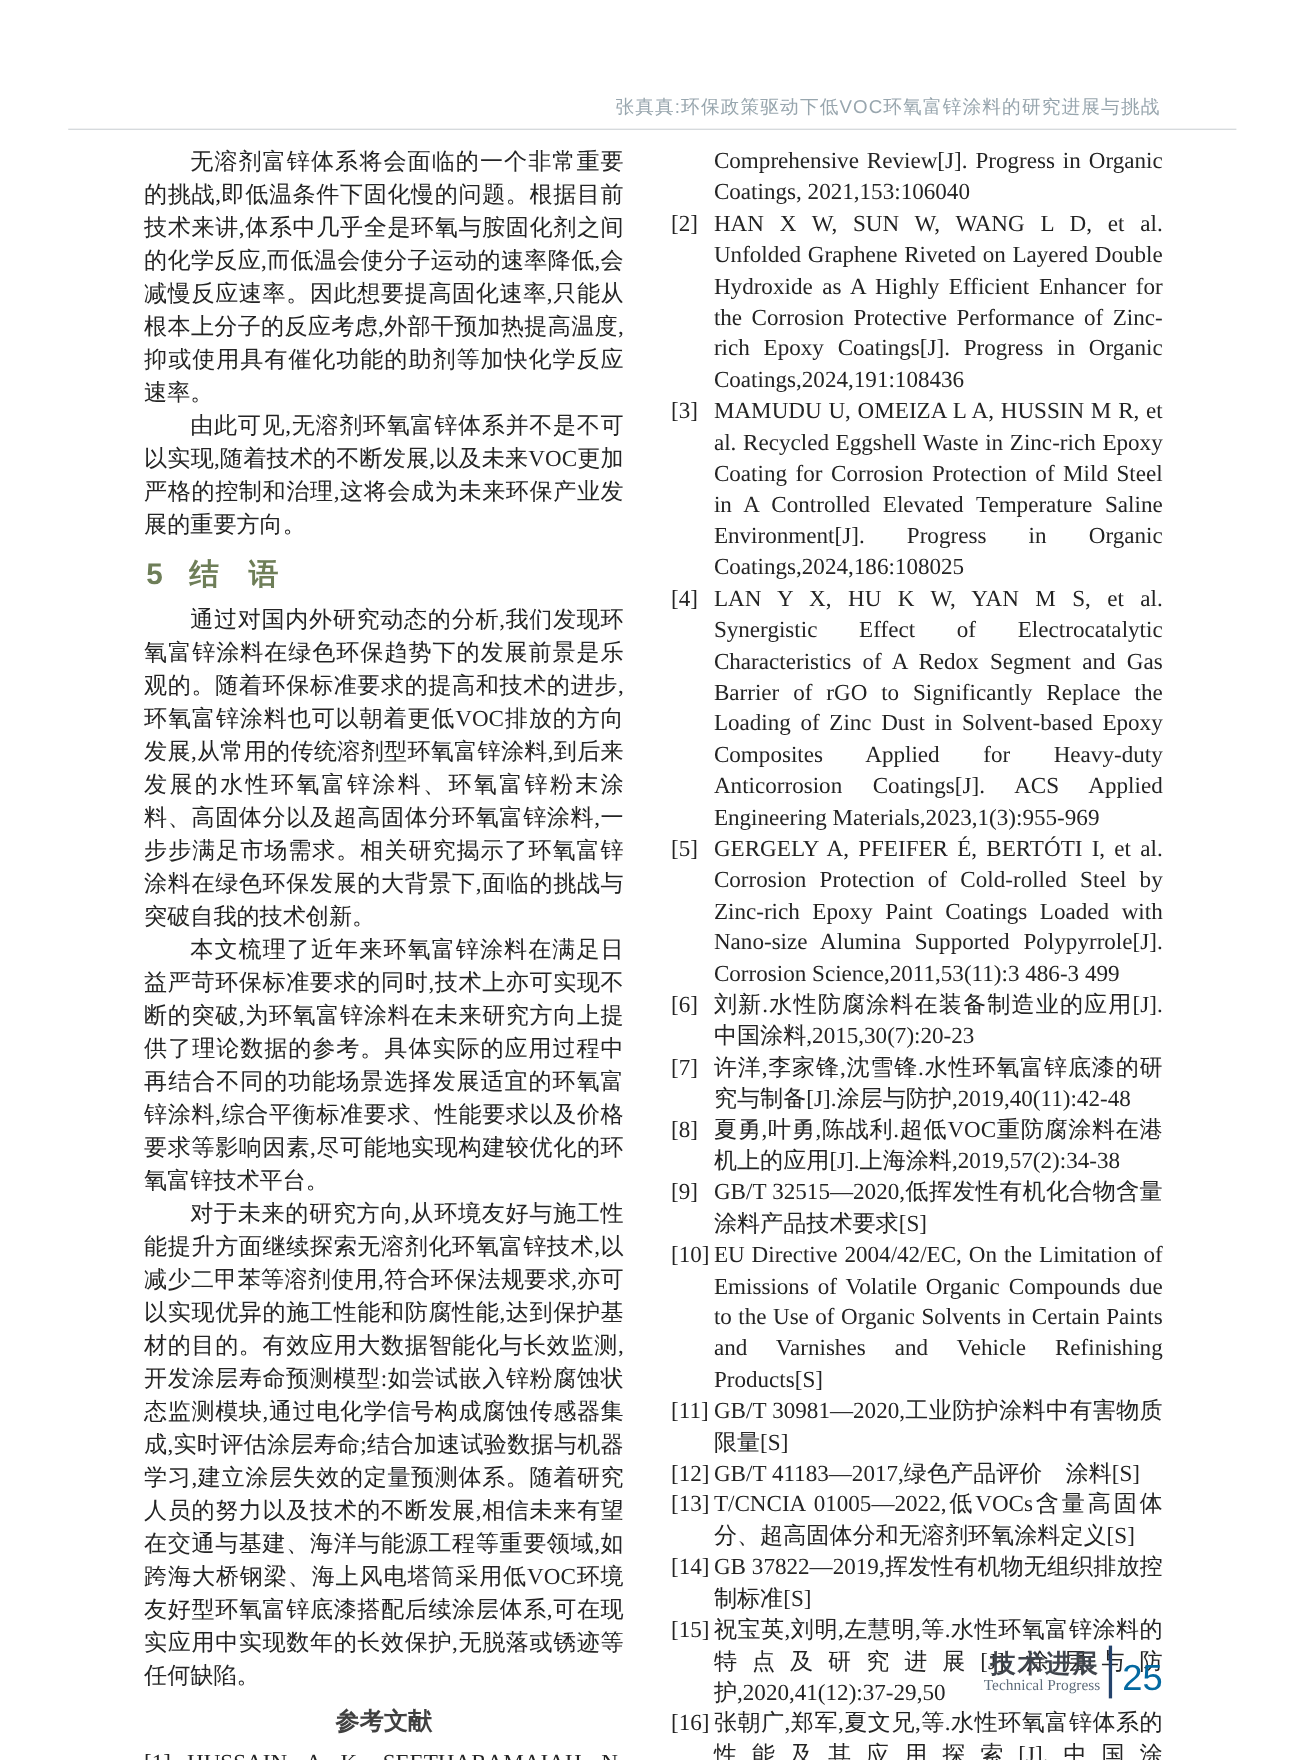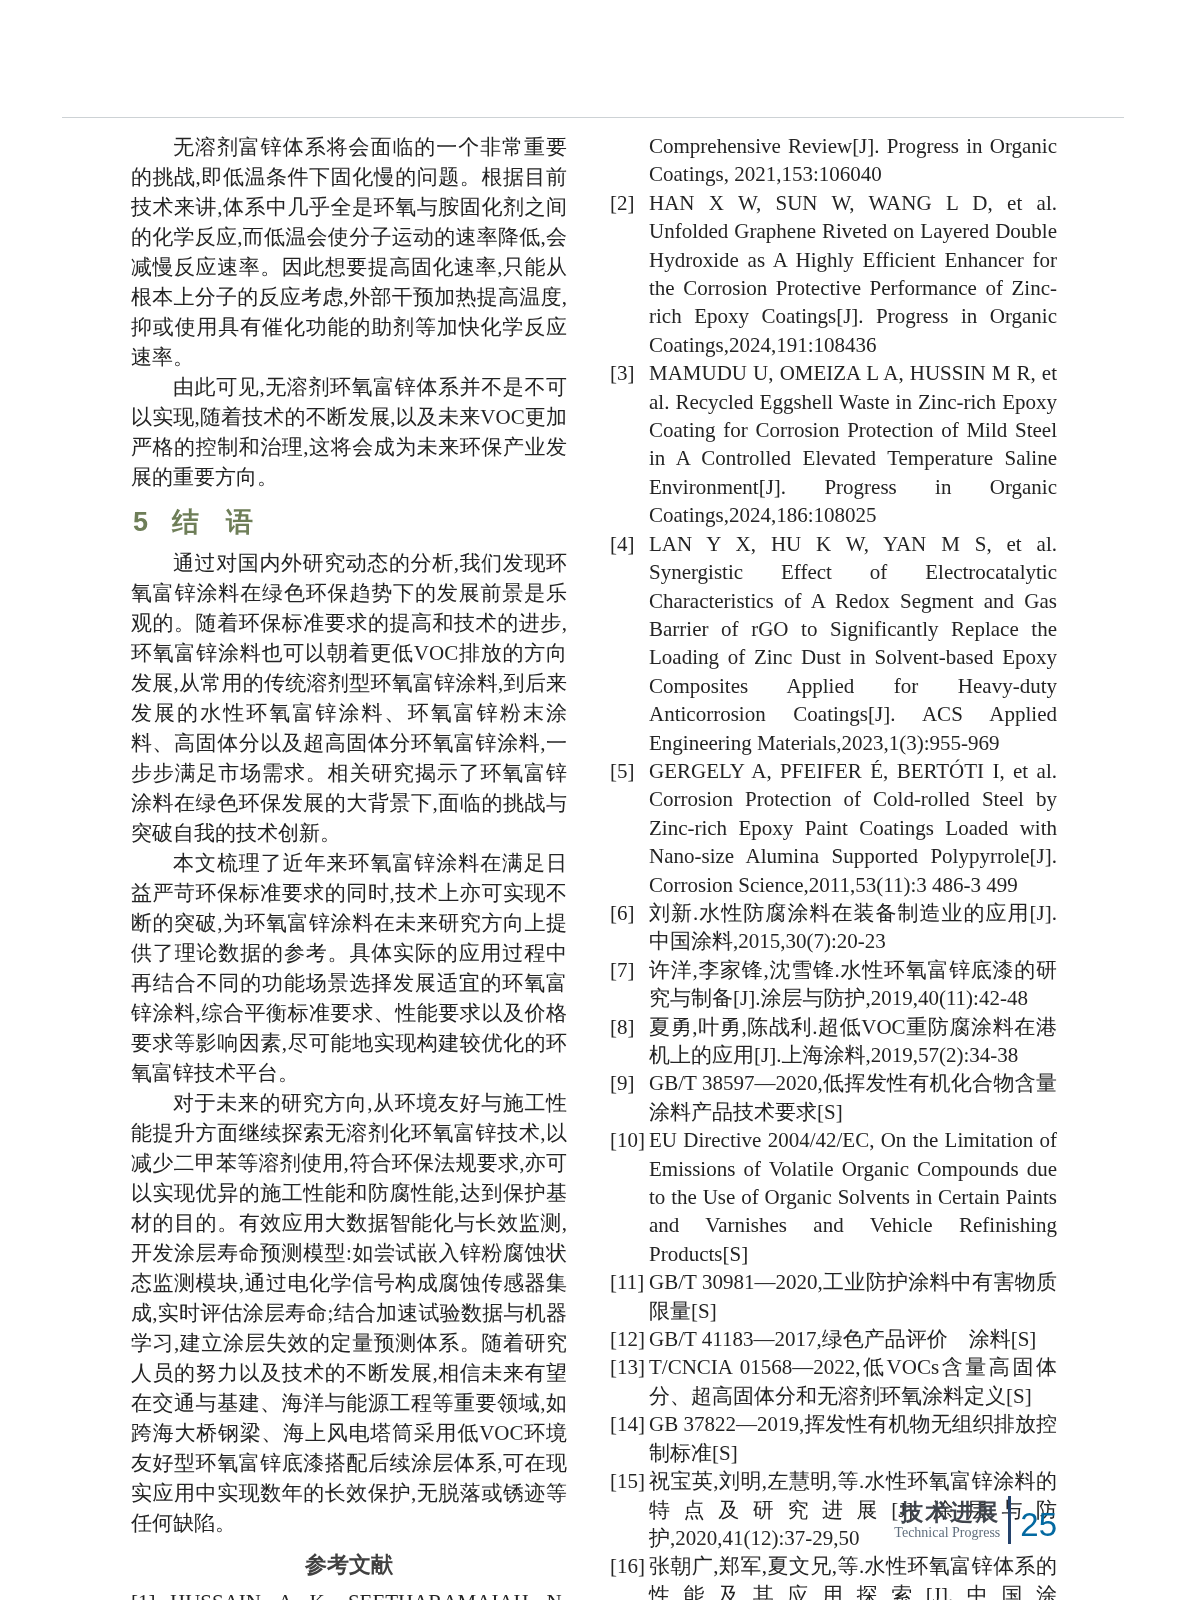--- a/index.html
+++ b/index.html
@@ -78,20 +78,23 @@
     font-family:Liberation Sans, sans-serif;
     font-size:33px;color:#0369a1;
     padding-top:10px;
   }
 </style>
 </head>
 <body>
 
 <div class="page">
 
+  <div class="running-header">
+    <span>张真真:环保政策驱动下低VOC环氧富锌涂料的研究进展与挑战</span>
+  </div>
   <div class="header-rule"></div>
 
   <div class="col col-left">
     <p class="body indent">无溶剂富锌体系将会面临的一个非常重要的挑战,即低温条件下固化慢的问题。根据目前技术来讲,体系中几乎全是环氧与胺固化剂之间的化学反应,而低温会使分子运动的速率降低,会减慢反应速率。因此想要提高固化速率,只能从根本上分子的反应考虑,外部干预加热提高温度,抑或使用具有催化功能的助剂等加快化学反应速率。</p>
     <p class="body indent">由此可见,无溶剂环氧富锌体系并不是不可以实现,随着技术的不断发展,以及未来VOC更加严格的控制和治理,这将会成为未来环保产业发展的重要方向。</p>
 
     <h2 class="sec"><span>5</span><span class="sec-title">结　语</span></h2>
 
     <p class="body indent">通过对国内外研究动态的分析,我们发现环氧富锌涂料在绿色环保趋势下的发展前景是乐观的。随着环保标准要求的提高和技术的进步,环氧富锌涂料也可以朝着更低VOC排放的方向发展,从常用的传统溶剂型环氧富锌涂料,到后来发展的水性环氧富锌涂料、环氧富锌粉末涂料、高固体分以及超高固体分环氧富锌涂料,一步步满足市场需求。相关研究揭示了环氧富锌涂料在绿色环保发展的大背景下,面临的挑战与突破自我的技术创新。</p>
     <p class="body indent">本文梳理了近年来环氧富锌涂料在满足日益严苛环保标准要求的同时,技术上亦可实现不断的突破,为环氧富锌涂料在未来研究方向上提供了理论数据的参考。具体实际的应用过程中再结合不同的功能场景选择发展适宜的环氧富锌涂料,综合平衡标准要求、性能要求以及价格要求等影响因素,尽可能地实现构建较优化的环氧富锌技术平台。</p>
@@ -133,37 +136,37 @@
     <div class="ref">
       <span class="ref-num">[7]</span>
       <span class="ref-text">许洋,李家锋,沈雪锋.水性环氧富锌底漆的研究与制备[J].涂层与防护,2019,40(11):42-48</span>
     </div>
     <div class="ref">
       <span class="ref-num">[8]</span>
       <span class="ref-text">夏勇,叶勇,陈战利.超低VOC重防腐涂料在港机上的应用[J].上海涂料,2019,57(2):34-38</span>
     </div>
     <div class="ref">
       <span class="ref-num">[9]</span>
-      <span class="ref-text">GB/T 38597—2020,低挥发性有机化合物含量涂料产品技术要求[S]</span>
+      <span class="ref-text">GB/T 32515—2020,低挥发性有机化合物含量涂料产品技术要求[S]</span>
     </div>
     <div class="ref">
       <span class="ref-num">[10]</span>
       <span class="ref-text">EU Directive 2004/42/EC, On the Limitation of Emissions of Volatile Organic Compounds due to the Use of Organic Solvents in Certain Paints and Varnishes and Vehicle Refinishing Products[S]</span>
     </div>
     <div class="ref">
       <span class="ref-num">[11]</span>
       <span class="ref-text">GB/T 30981—2020,工业防护涂料中有害物质限量[S]</span>
     </div>
     <div class="ref">
       <span class="ref-num">[12]</span>
       <span class="ref-text">GB/T 41183—2017,绿色产品评价　涂料[S]</span>
     </div>
     <div class="ref">
       <span class="ref-num">[13]</span>
-      <span class="ref-text">T/CNCIA 01568—2022,低VOCs含量高固体分、超高固体分和无溶剂环氧涂料定义[S]</span>
+      <span class="ref-text">T/CNCIA 01005—2022,低VOCs含量高固体分、超高固体分和无溶剂环氧涂料定义[S]</span>
     </div>
     <div class="ref">
       <span class="ref-num">[14]</span>
       <span class="ref-text">GB 37822—2019,挥发性有机物无组织排放控制标准[S]</span>
     </div>
     <div class="ref">
       <span class="ref-num">[15]</span>
       <span class="ref-text">祝宝英,刘明,左慧明,等.水性环氧富锌涂料的特点及研究进展[J].涂层与防护,2020,41(12):37-29,50</span>
     </div>
     <div class="ref">

